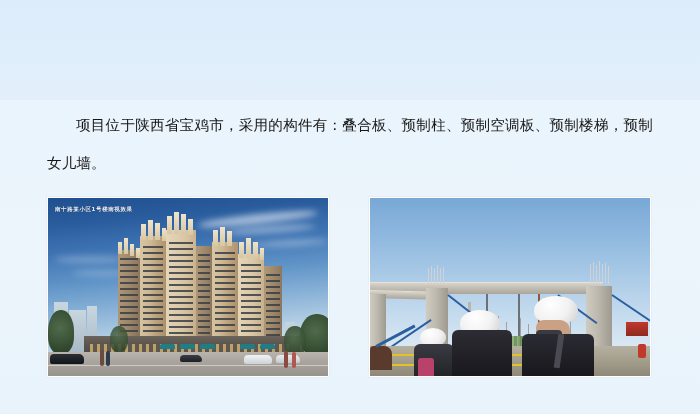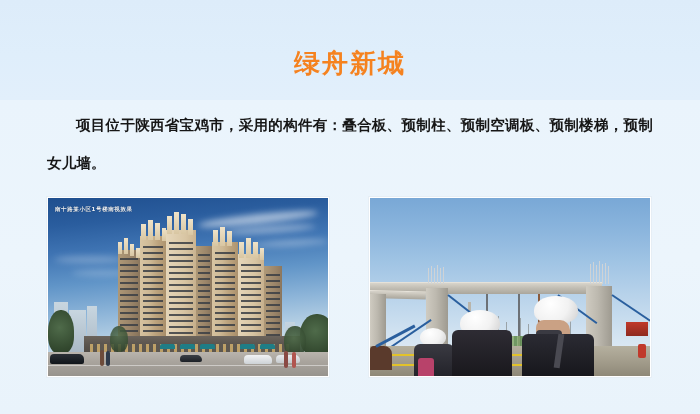--- a/index.html
+++ b/index.html
@@ -59,21 +59,20 @@
     left: 47px;
     top: 106px;
     width: 606px;
     font-size: 14.5px;
     line-height: 38px;
     color: #161616;
     text-indent: 29px;
     text-align: justify;
     text-justify: inter-ideograph;
     letter-spacing: 0.2px;
-    font-weight: bold;
   }
 
   
   .photo-row {
     position: absolute;
     left: 0;
     top: 196px;
     width: 700px;
     height: 190px;
   }
@@ -269,21 +268,20 @@
   }
 </style>
 </head>
 <body>
 
 <div class="slide">
 
   <div class="bg-top"></div>
   <div class="bg-bottom"></div>
 
-  <div class="title">绿舟新城</div>
 
   <div class="body-text">项目位于陕西省宝鸡市，采用的构件有：叠合板、预制柱、预制空调板、预制楼梯，预制女儿墙。</div>
 
   <div class="photo-row">
 
     <div class="photo left">
       <div class="photo-inner">
         <div class="render-sky"></div>
 
         <div class="cloud c1"></div>

